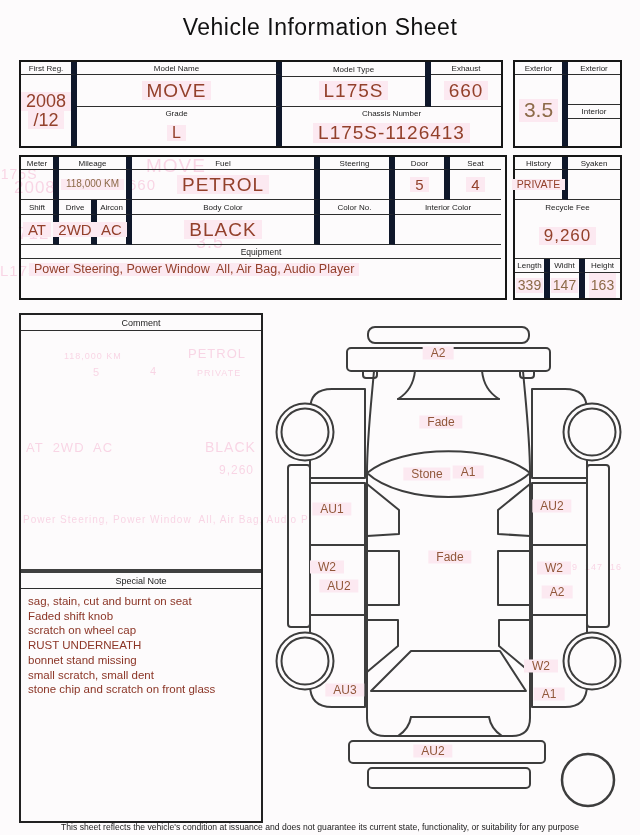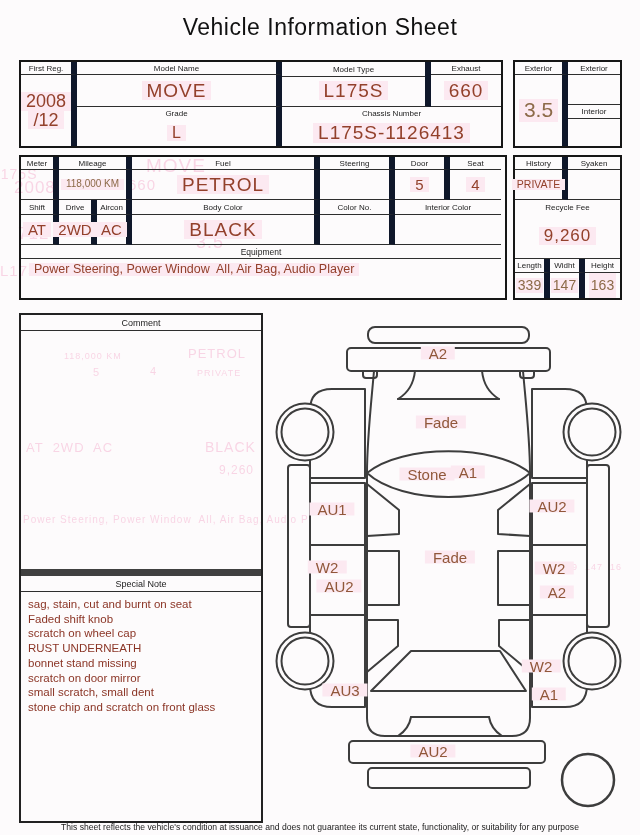--- a/index.html
+++ b/index.html
@@ -13,35 +13,35 @@
   .ghost-layer{position:absolute;inset:0;z-index:0;}
   .ghost{position:absolute;color:var(--c-ghost);opacity:.6;white-space:pre;letter-spacing:1px;z-index:0;}
   .title{position:absolute;top:14px;left:0;width:100%;text-align:center;
          font-size:23px;letter-spacing:.5px;color:#111;z-index:2;}
   .block{position:absolute;border:2px solid #161616;box-sizing:border-box;z-index:2;}
   .cell{position:absolute;box-sizing:border-box;display:flex;align-items:center;justify-content:center;overflow:visible;}
   .hdr{font-size:8px;color:#1c1c1c;white-space:nowrap;}
   .val{color:var(--c-value);white-space:nowrap;}
   .v2{color:var(--c-value2);}
   .hl{background:var(--c-highlight);padding:0 5px;white-space:pre;line-height:1.05;}
-  .br{border-right:6px solid #0f172a;} .bb{border-bottom:1px solid #2e2e2e;} .bt{border-top:7px solid #404040;}
+  .br{border-right:6px solid #0f172a;} .bb{border-bottom:1px solid #2e2e2e;} .bt{border-top:4px solid #404040;}
   .col{flex-direction:column;}
   .stack{flex-direction:column;justify-content:flex-start;}
   .stack .shdr{height:13px;display:flex;align-items:center;justify-content:center;font-size:8px;color:#1c1c1c;}
   .stack .sval{flex:1;display:flex;align-items:center;justify-content:center;}
   .left-pad{justify-content:flex-start;}
   .comment-box{position:absolute;left:19px;top:313px;width:244px;height:510px;border:2px solid #222;
                box-sizing:border-box;z-index:2;background:transparent;}
   .panel-hdr{height:15px;display:flex;align-items:center;justify-content:center;font-size:9px;color:#1c1c1c;}
   .comment-space{height:238px;}
   .sn-lines{padding:5px 7px;}
   .sn-line{font-size:11.5px;line-height:14.7px;color:#8b3526;white-space:nowrap;}
   .diagram{position:absolute;left:270px;top:310px;width:370px;height:505px;z-index:2;}
   .diagram svg{position:absolute;left:0;top:0;}
-  .diag-label{position:absolute;transform:translate(-50%,-50%);font-size:15px;color:var(--c-diag);
+  .diag-label{position:absolute;transform:translate(-50%,-50%);font-size:12px;color:var(--c-diag);
               background:var(--c-highlight);padding:0 8px;white-space:nowrap;line-height:13px;}
   .disclaimer{position:absolute;top:822px;left:0;width:100%;text-align:center;font-size:8.6px;color:#1b1b1b;z-index:2;}
 </style>
 </head>
 <body>
 
 <div class="page">
 
   <div class="ghost-layer">
       <span class="ghost" style="left: -8px; top: 166px; font-size: 14px;">L175S</span>
@@ -193,21 +193,20 @@
   <div class="comment-box">
     <div class="panel-hdr bb">Comment</div>
     <div class="comment-space"></div>
     <div class="panel-hdr bt bb">Special Note</div>
     <div class="sn-lines">
         <div class="sn-line">sag, stain, cut and burnt on seat</div>
         <div class="sn-line">Faded shift knob</div>
         <div class="sn-line">scratch on wheel cap</div>
         <div class="sn-line">RUST UNDERNEATH</div>
         <div class="sn-line">bonnet stand missing</div>
-        <div class="sn-line">scratch on door mirror</div>
         <div class="sn-line">small scratch, small dent</div>
         <div class="sn-line">stone chip and scratch on front glass</div>
       </div>
   </div>
 
   <div class="diagram">
     <svg width="370" height="505" viewBox="0 0 370 505" fill="none" stroke="#3d3d3d" stroke-width="2" stroke-linejoin="round" stroke-linecap="round">
       <g>
         <rect x="98" y="17" width="161" height="16" rx="7"></rect>
         <rect x="77" y="38" width="203" height="23" rx="4"></rect>

